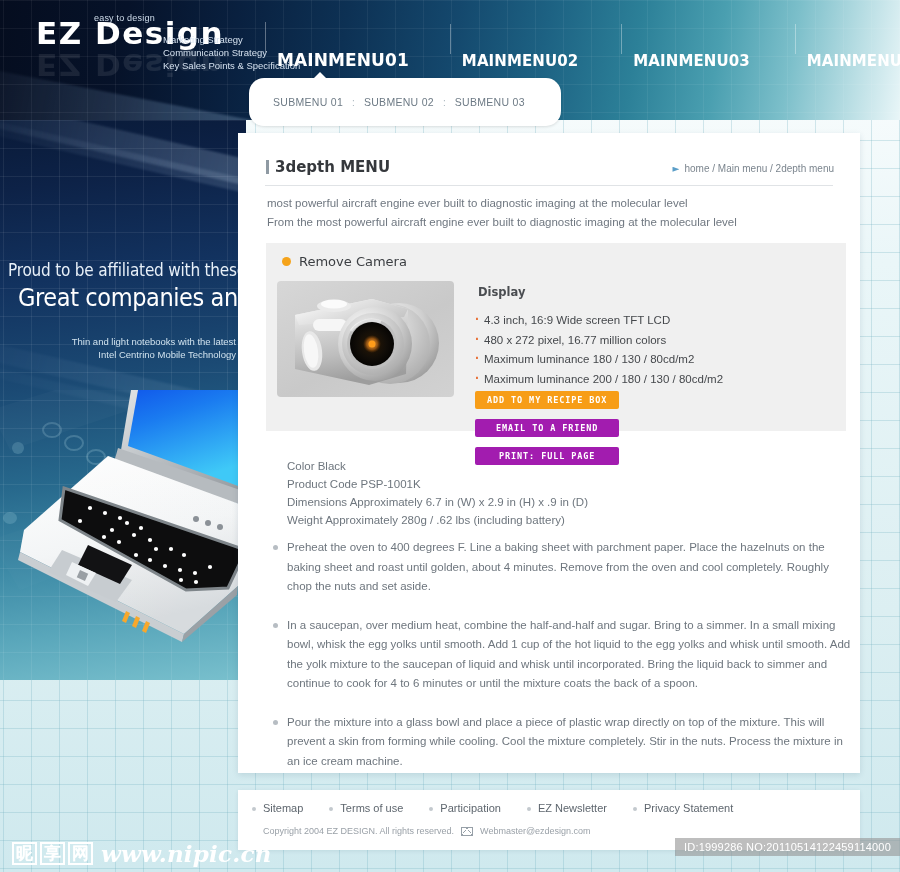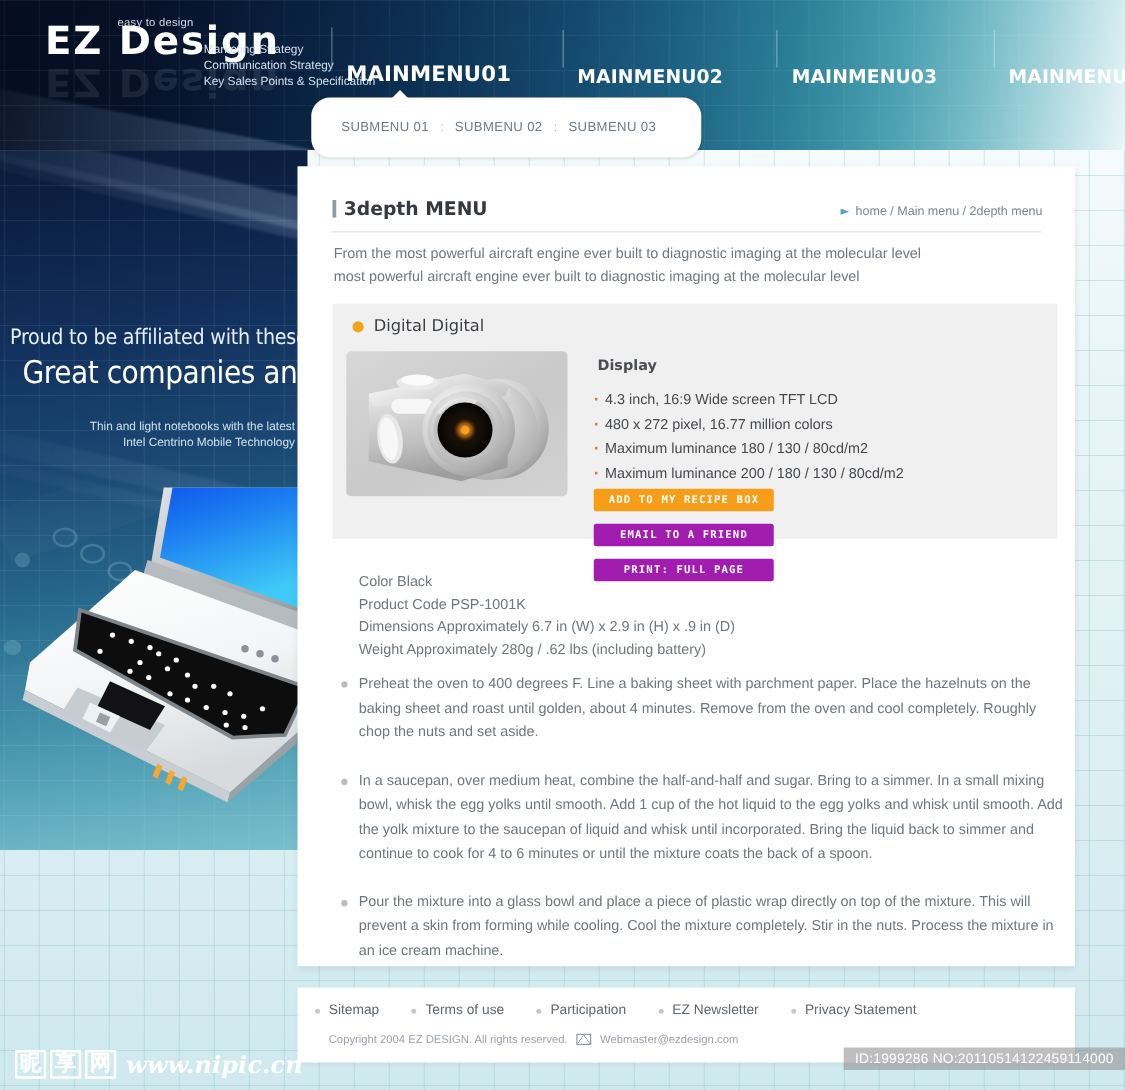--- a/index.html
+++ b/index.html
@@ -378,21 +378,21 @@
     color: #ffffff;
     background: transparent;
     border: 2px solid #ffffff;
     padding: 0 2px;
     line-height: 19px;
     text-shadow: 0 0 1px rgba(255,255,255,.6);
   }
   .wm-url {
     font-family: "DejaVu Serif", serif;
     font-style: italic; font-weight: 700;
-    font-size: 19px; color: #ffffff;
+    font-size: 23px; color: #ffffff;
     letter-spacing: .2px;
   }
   .wm-id {
     position: absolute; right: 0px; top: 838px;
     background: rgba(150,150,150,.62);
     color: #ffffff;
     font-size: 11px;
     padding: 3px 9px;
     letter-spacing: .2px;
     white-space: nowrap;
@@ -567,28 +567,28 @@
 
   <div class="c-title-row" style="position:absolute; left:266px; top:158px; width:568px;">
     <div class="c-title">3depth MENU</div>
     <div class="breadcrumb">
       <span class="bc-arrow"></span><span>home / Main menu / 2depth menu</span>
     </div>
   </div>
   <div class="c-rule" style="position:absolute; left:265px; top:185px; width:568px;"></div>
 
   <div class="c-intro" style="position:absolute; left:267px; top:194px; width:575px;">
+    <div>most powerful aircraft engine ever built to diagnostic imaging at the molecular level</div>
     <div>From the most powerful aircraft engine ever built to diagnostic imaging at the molecular level</div>
-    <div>most powerful aircraft engine ever built to diagnostic imaging at the molecular level</div>
   </div>
 
   <div class="product-panel">
     <div class="pp-head">
       <span class="pp-dot"></span>
-      <span class="pp-head-text">Digital Digital</span>
+      <span class="pp-head-text">Remove Camera</span>
     </div>
 
     <div class="pp-image">
       <svg viewBox="0 0 177 116" width="177" height="116">
         <defs>
           <linearGradient id="camBody" x1="0" y1="0" x2="0.2" y2="1">
             <stop offset="0" stop-color="#fdfdfd"></stop>
             <stop offset="0.35" stop-color="#d9d9d9"></stop>
             <stop offset="0.7" stop-color="#bdbdbd"></stop>
             <stop offset="1" stop-color="#9d9d9d"></stop>

